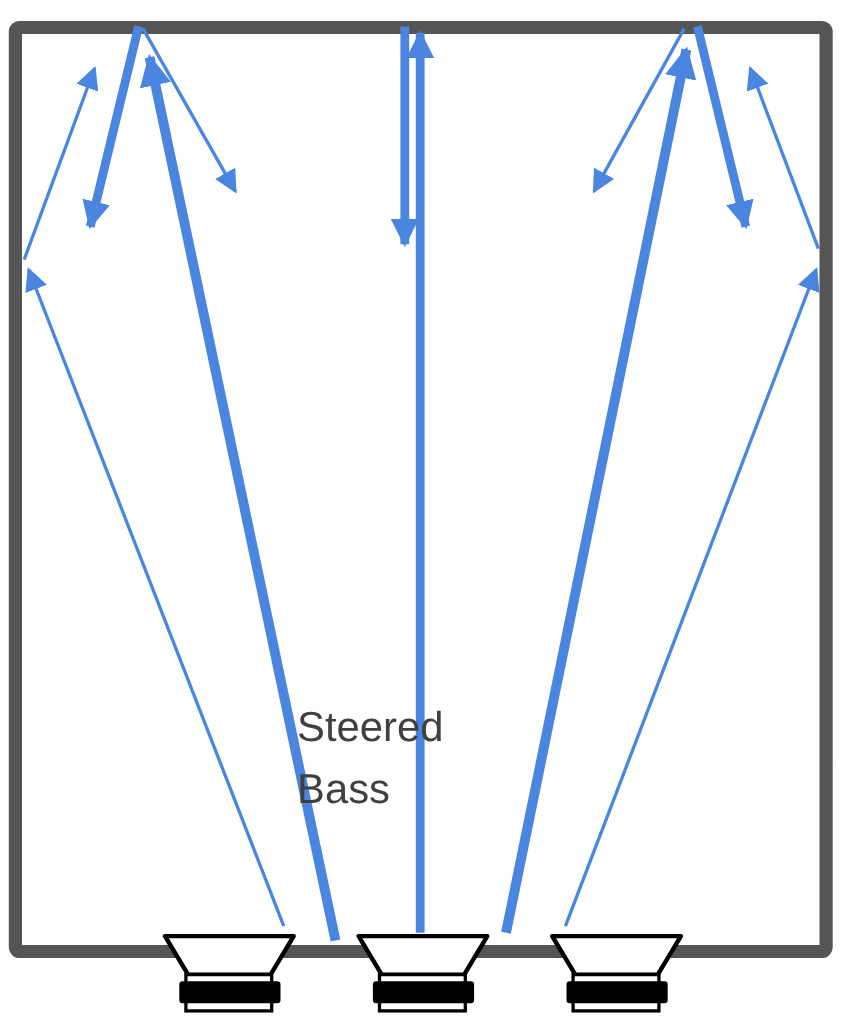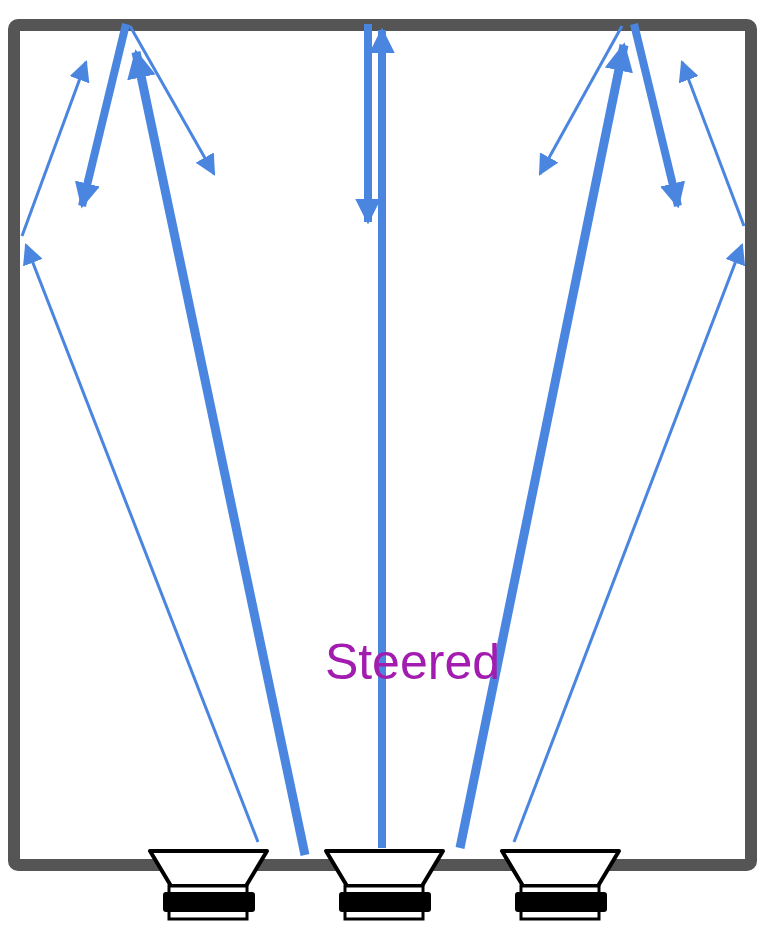--- a/index.html
+++ b/index.html
@@ -1,18 +1,18 @@
 <!DOCTYPE html>
 <html><head>
 <meta charset="utf-8">
 <style>
   html,body{margin:0;padding:0;background:#ffffff;}
   body{width:770px;height:925px;position:relative;overflow:hidden;}
   #diagram{position:absolute;left:0;top:0;}
-  .label{position:absolute;font-family:"Liberation Sans",sans-serif;font-size:50px;color:#a21caf;text-align:right;line-height:56px;}
+  .label{position:absolute;font-family:"Liberation Sans",sans-serif;font-size:38px;color:#404040;text-align:left;line-height:56px;}
 </style>
 </head>
 <body>
 
 <svg id="diagram" width="770" height="925" viewBox="0 0 770 925">
   <defs>
     <marker id="ah" viewBox="0 0 10 10" refX="9" refY="5" markerWidth="3.2" markerHeight="3.2" orient="auto" markerUnits="strokeWidth">
       <path d="M0,0 L10,5 L0,10 z" fill="#4a86e0"></path>
     </marker>
     <marker id="ahThin" viewBox="0 0 10 10" refX="9" refY="5" markerWidth="7" markerHeight="7" orient="auto" markerUnits="strokeWidth">
@@ -54,13 +54,14 @@
   </g>
   <g transform="translate(502,850)">
     <polygon points="0,1 117,1 96,36 21,36" fill="#ffffff" stroke="#000" stroke-width="4" stroke-linejoin="round"></polygon>
     <rect x="19" y="36" width="78" height="33" fill="#ffffff" stroke="#000" stroke-width="3"></rect>
     <rect x="13" y="42" width="92" height="20" rx="3" fill="#000"></rect>
   </g>
 </svg>
 
 <div class="label" style="left:270px;top:634px;width:230px;">
   <div>Steered</div>
+  <div>Bass</div>
 </div>
 
 </body></html>

